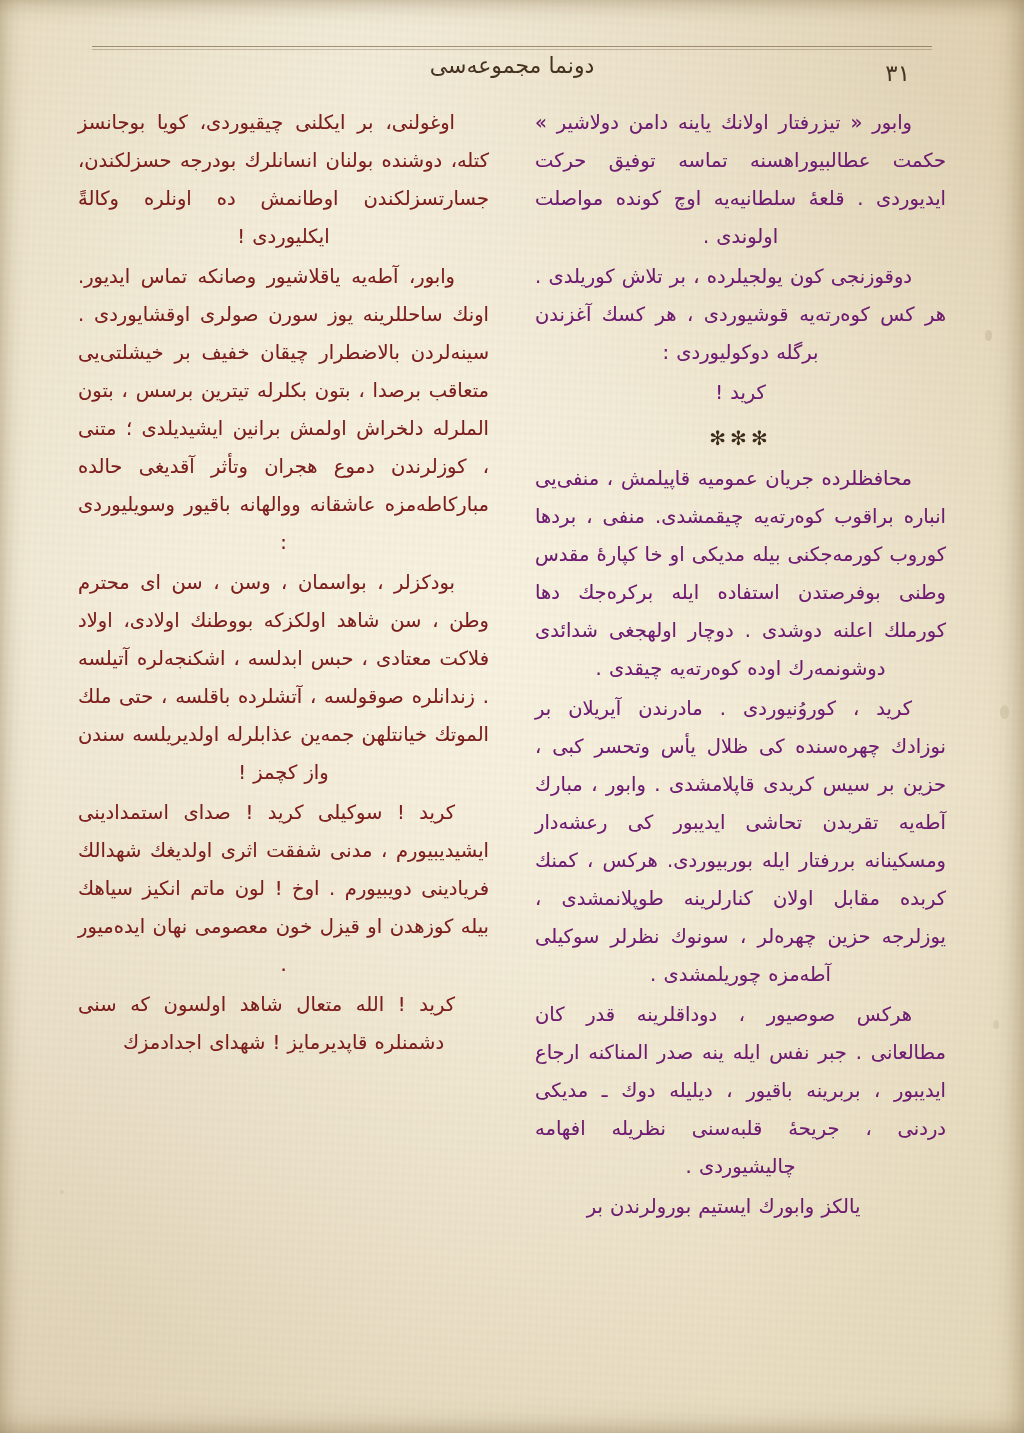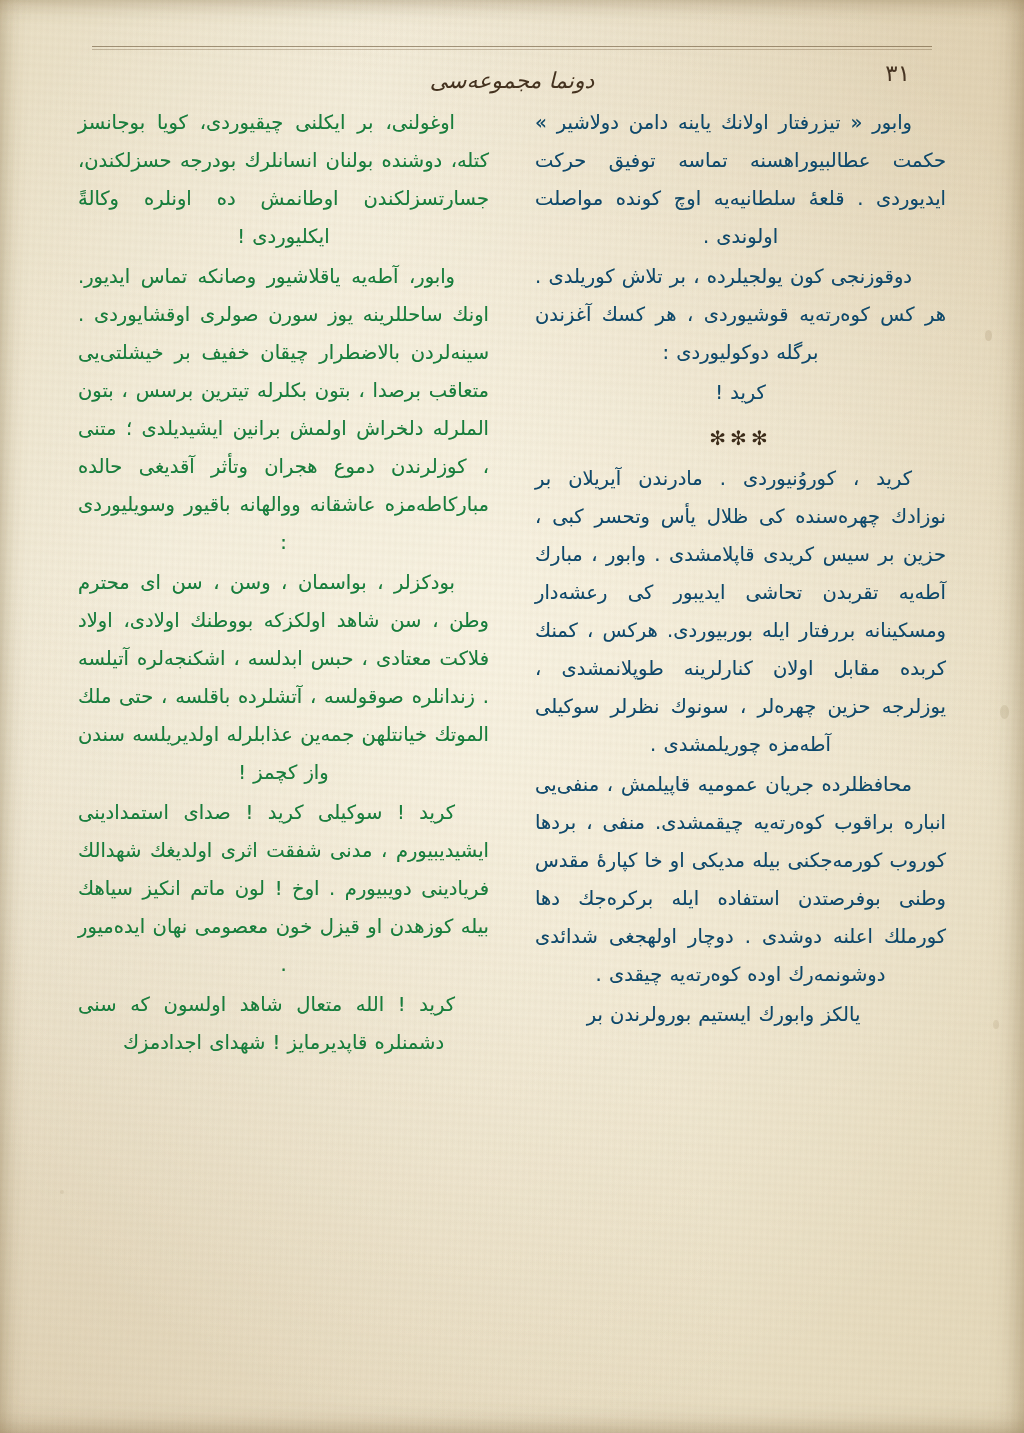--- a/index.html
+++ b/index.html
@@ -69,25 +69,24 @@
     right: 18px;
     top: 16px;
     font-size: 23px;
     color: #473523;
     letter-spacing: 1px;
   }
   .running-title {
     position: absolute;
     left: 50%;
     transform: translateX(-50%);
-    top: 24px;
+    top: 9px;
     font-size: 22px;
     color: #44321f;
     white-space: nowrap;
-    font-style: italic;
   }
   .rule {
     position: absolute;
     top: 46px;
     left: 92px;
     right: 92px;
     height: 0;
     border-top: 1.6px solid rgba(95,72,42,0.55);
   }
   .rule.second {
@@ -133,22 +132,22 @@
     margin: 14px 0 10px 0;
     text-align: center;
     font-size: 20px;
     letter-spacing: 4px;
     color: #3c2c1a;
   }
   .short-line {
     text-align: center;
   }
   
-  .col:nth-child(1) p.par { color: #15803d; }
-  .col:nth-child(2) p.par { color: #0c4a6e; }
+  .col:nth-child(1) p.par { color: #7f1d1d; }
+  .col:nth-child(2) p.par { color: #701a75; }
 </style>
 </head>
 <body>
 
 <div class="paper"></div>
 <div class="edge-shadow"></div>
 
 <div class="speck" style="left:985px; top:330px; width:7px; height:11px; opacity:.45;"></div>
 <div class="speck" style="left:1000px; top:705px; width:9px; height:14px; opacity:.40;"></div>
 <div class="speck" style="left:993px; top:1020px; width:6px; height:9px; opacity:.35;"></div>
@@ -171,19 +170,20 @@
       <p class="par indent">بودكزلر ، بواسمان ، وسن ، سن ای محترم وطن ، سن شاهد اولكزكه بووطنك اولادی، اولاد فلاكت معتادی ، حبس ابدلسه ، اشكنجه‌لره آتیلسه . زندانلره صوقولسه ، آتشلرده باقلسه ، حتی ملك الموتك خیانتلهن جمه‌ین عذابلرله اولدیریلسه سندن واز كچمز !</p>
       <p class="par indent">كرید ! سوكیلی كرید ! صدای استمدادینی ایشیدیبیورم ، مدنی شفقت اثری اولدیغك شهدالك فریادینی دویبیورم . اوخ ! لون ماتم انكیز سیاهك بیله كوزهدن او قیزل خون معصومی نهان ایده‌میور .</p>
       <p class="par indent">كرید !  الله متعال شاهد اولسون كه سنی دشمنلره قاپدیرمایز ! شهدای اجدادمزك</p>
     </div>
 
     <div class="col">
       <p class="par indent">وابور « تیزرفتار اولانك یاینه دامن دولاشیر » حكمت عطالبیوراهسنه تماسه توفیق حركت ایدیوردی . قلعهٔ سلطانیه‌یه اوچ كونده مواصلت اولوندی .</p>
       <p class="par indent">دوقوزنجی كون یولجیلرده ، بر تلاش كوریلدی . هر كس كوه‌رته‌یه قوشیوردی ، هر كسك آغزندن برگله دوكولیوردی :</p>
       <p class="par center short-line">كرید !</p>
       <div class="stars">✻✻✻</div>
+      <p class="par indent">محافظلرده جریان عمومیه قاپیلمش ، منفی‌یی انباره براقوب كوه‌رته‌یه چیقمشدی. منفی ، بردها كوروب كورمه‌جكنی بیله مدیكی او خا كپارهٔ مقدس وطنی بوفرصتدن استفاده ایله بركره‌جك دها كورملك اعلنه دوشدی . دوچار اولهجغی شدائدی دوشونمه‌رك اوده كوه‌رته‌یه چیقدی .</p>
       <p class="par indent">كرید ، كوروُنیوردی . مادرندن آیریلان بر نوزادك چهره‌سنده كی ظلال یأس وتحسر كبی ، حزین بر سیس كریدی قاپلامشدی . وابور ، مبارك آطه‌یه تقربدن تحاشی ایدیبور كی رعشه‌دار ومسكینانه بررفتار ایله بوربیوردی. هركس ، كمنك كربده مقابل اولان كنارلرینه طوپلانمشدی ، یوزلرجه حزین چهره‌لر ، سونوك نظرلر سوكیلی آطه‌مزه چوریلمشدی .</p>
-      <p class="par indent">محافظلرده جریان عمومیه قاپیلمش ، منفی‌یی انباره براقوب كوه‌رته‌یه چیقمشدی. منفی ، بردها كوروب كورمه‌جكنی بیله مدیكی او خا كپارهٔ مقدس وطنی بوفرصتدن استفاده ایله بركره‌جك دها كورملك اعلنه دوشدی . دوچار اولهجغی شدائدی دوشونمه‌رك اوده كوه‌رته‌یه چیقدی .</p>
+      <p class="par indent">هركس صوصیور ، دوداقلرینه قدر كان مطالعانی . جبر نفس ایله ینه صدر المناكنه ارجاع ایدیبور ، بربرینه باقیور ، دیلیله دوك ـ مدیكی دردنی ، جریحهٔ قلبه‌سنی نظریله افهامه چالیشیوردی .</p>
       <p class="par indent">یالكز وابورك ایستیم بورولرندن بر</p>
     </div>
 
   </div>
 </div>
 
 </body></html>

